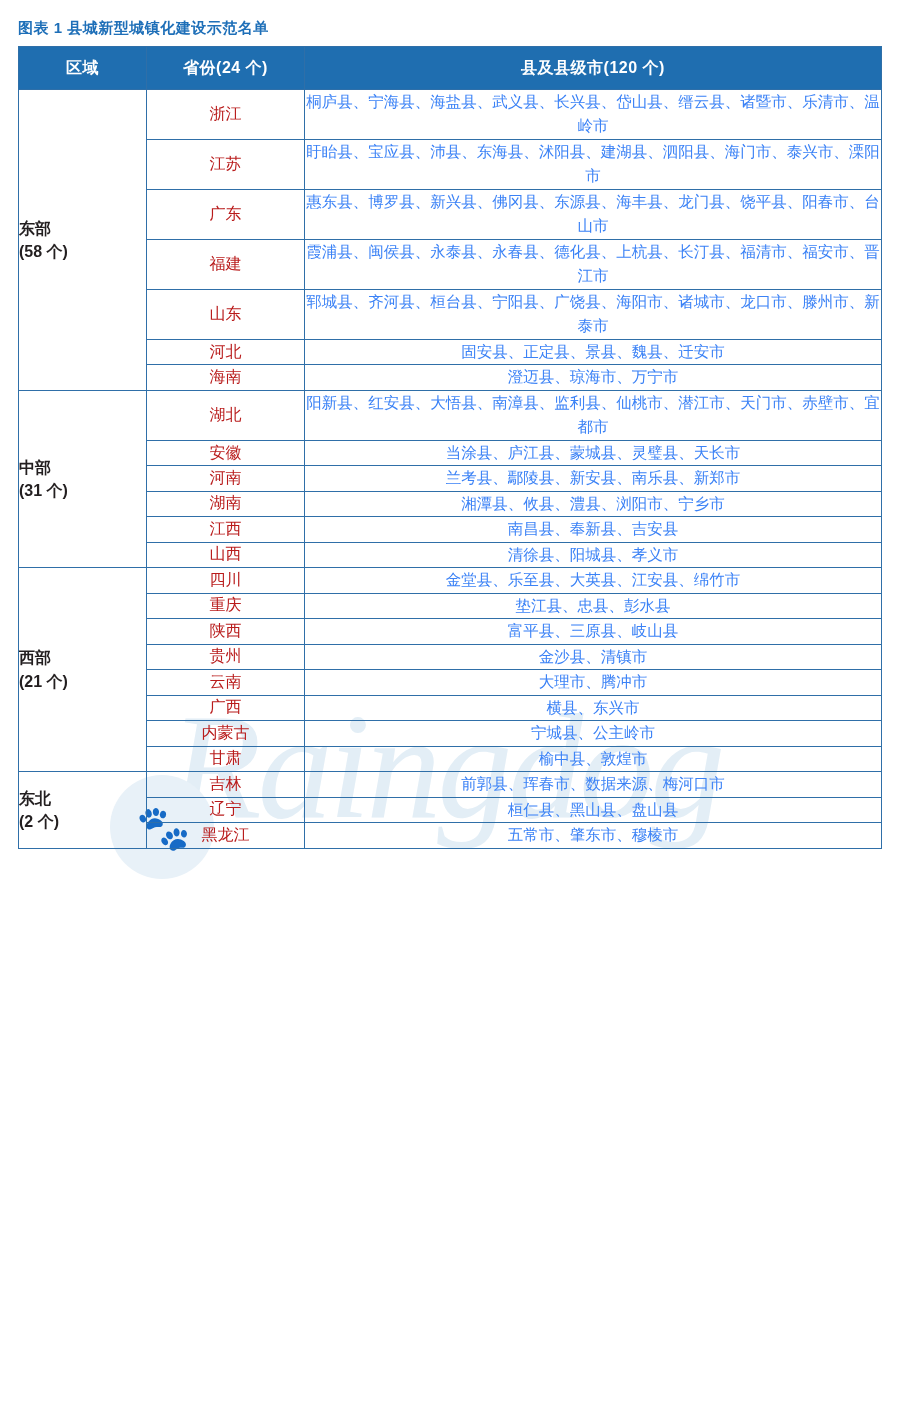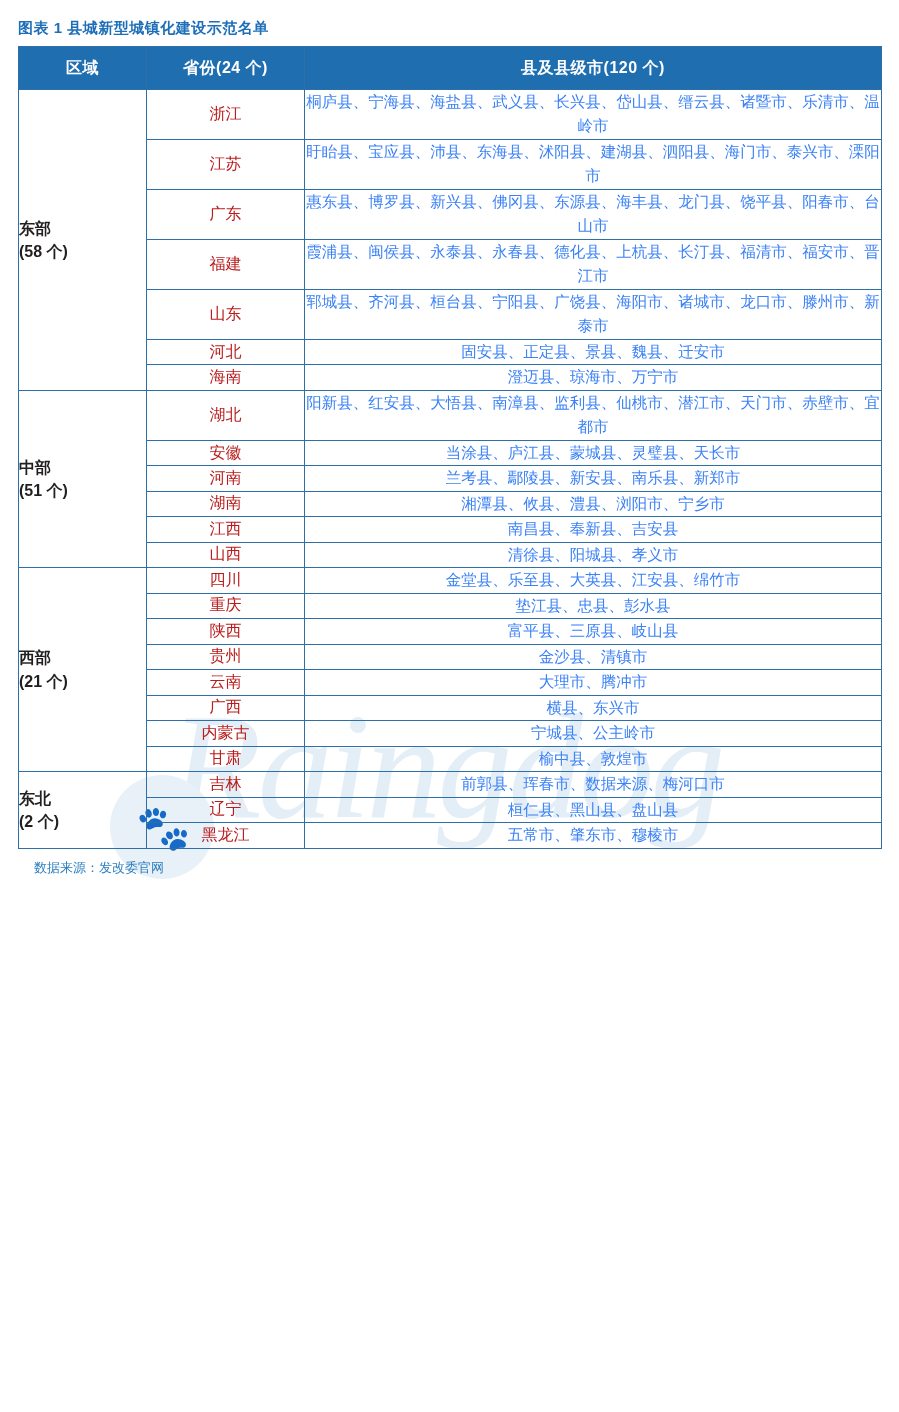--- a/index.html
+++ b/index.html
@@ -186,21 +186,21 @@
           <td class="prov">河北</td>
           <td class="cities">固安县、正定县、景县、魏县、迁安市</td>
         </tr>
         <tr>
           <td class="prov">海南</td>
           <td class="cities">澄迈县、琼海市、万宁市</td>
         </tr>
         <tr>
           <td class="region" rowspan="6">
             <div>中部</div>
-            <div>(51 个)</div>
+            <div>(31 个)</div>
           </td>
           <td class="prov">湖北</td>
           <td class="cities">阳新县、红安县、大悟县、南漳县、监利县、仙桃市、潜江市、天门市、赤壁市、宜都市</td>
         </tr>
         <tr>
           <td class="prov">安徽</td>
           <td class="cities">当涂县、庐江县、蒙城县、灵璧县、天长市</td>
         </tr>
         <tr>
           <td class="prov">河南</td>
@@ -266,14 +266,13 @@
           <td class="prov">辽宁</td>
           <td class="cities">桓仁县、黑山县、盘山县</td>
         </tr>
         <tr>
           <td class="prov">黑龙江</td>
           <td class="cities">五常市、肇东市、穆棱市</td>
         </tr>
       </tbody>
   </table>
 
-  <div class="source">数据来源：发改委官网</div>
 </div>
 
 </body></html>

